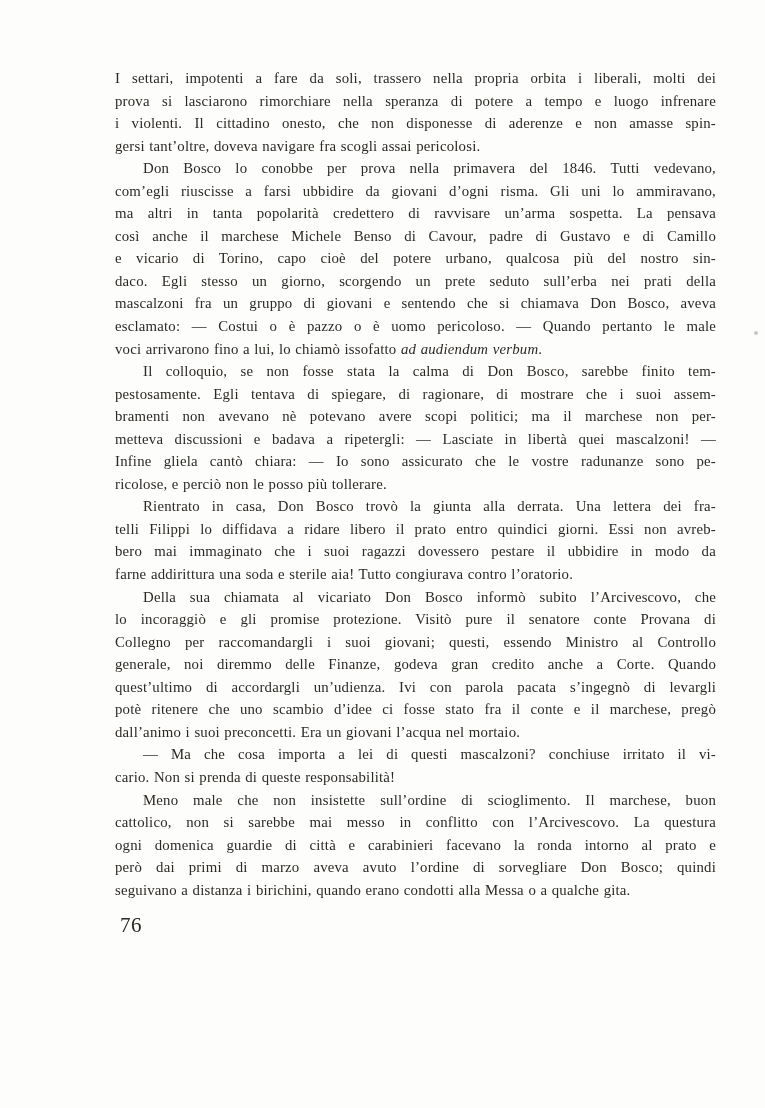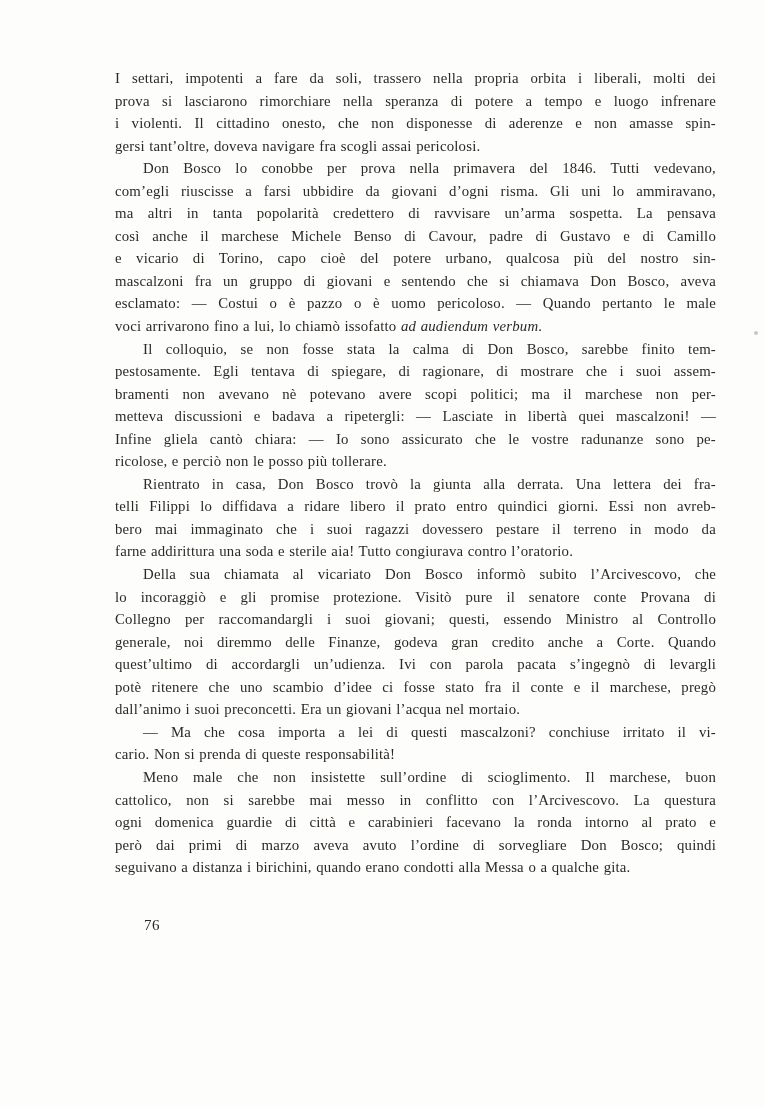--- a/index.html
+++ b/index.html
@@ -34,23 +34,23 @@
     font-family: Liberation Serif, serif;
   }
   .line.last {
     text-align: center;
     text-align-last: left;
   }
   .line.indented { text-indent: 28px; }
   .italic { font-style: italic; }
   .page-number {
     position: absolute;
-    left: 144px;
+    left: 120px;
     top: 914px;
-    font-size: 15px;
+    font-size: 21px;
     line-height: 22px;
     letter-spacing: 0.5px;
     text-align: right;
   }
   .scan-speck {
     position: absolute;
     left: 754px;
     top: 331px;
     width: 4px;
     height: 4px;
@@ -68,36 +68,37 @@
         <div class="line">prova si lasciarono rimorchiare nella speranza di potere a tempo e luogo infrenare</div>
         <div class="line">i violenti. Il cittadino onesto, che non disponesse di aderenze e non amasse spin-</div>
         <div class="line last">gersi tant’oltre, doveva navigare fra scogli assai pericolosi.</div>
       </div>
       <div class="paragraph">
         <div class="line indented">Don Bosco lo conobbe per prova nella primavera del 1846. Tutti vedevano,</div>
         <div class="line">com’egli riuscisse a farsi ubbidire da giovani d’ogni risma. Gli uni lo ammiravano,</div>
         <div class="line">ma altri in tanta popolarità credettero di ravvisare un’arma sospetta. La pensava</div>
         <div class="line">così anche il marchese Michele Benso di Cavour, padre di Gustavo e di Camillo</div>
         <div class="line">e vicario di Torino, capo cioè del potere urbano, qualcosa più del nostro sin-</div>
+        <div class="line">daco. Egli stesso un giorno, scorgendo un prete seduto sull’erba nei prati della</div>
         <div class="line">mascalzoni fra un gruppo di giovani e sentendo che si chiamava Don Bosco, aveva</div>
         <div class="line">esclamato: — Costui o è pazzo o è uomo pericoloso. — Quando pertanto le male</div>
         <div class="line last"><span>voci arrivarono fino a lui, lo chiamò issofatto </span><span class="italic">ad audiendum verbum</span><span>.</span></div>
       </div>
       <div class="paragraph">
         <div class="line indented">Il colloquio, se non fosse stata la calma di Don Bosco, sarebbe finito tem-</div>
         <div class="line">pestosamente. Egli tentava di spiegare, di ragionare, di mostrare che i suoi assem-</div>
         <div class="line">bramenti non avevano nè potevano avere scopi politici; ma il marchese non per-</div>
         <div class="line">metteva discussioni e badava a ripetergli: — Lasciate in libertà quei mascalzoni! —</div>
         <div class="line">Infine gliela cantò chiara: — Io sono assicurato che le vostre radunanze sono pe-</div>
         <div class="line last">ricolose, e perciò non le posso più tollerare.</div>
       </div>
       <div class="paragraph">
         <div class="line indented">Rientrato in casa, Don Bosco trovò la giunta alla derrata. Una lettera dei fra-</div>
         <div class="line">telli Filippi lo diffidava a ridare libero il prato entro quindici giorni. Essi non avreb-</div>
-        <div class="line">bero mai immaginato che i suoi ragazzi dovessero pestare il terreno in modo da</div>
+        <div class="line">bero mai immaginato che i suoi ragazzi dovessero pestare il ubbidire in modo da</div>
         <div class="line last">farne addirittura una soda e sterile aia! Tutto congiurava contro l’oratorio.</div>
       </div>
       <div class="paragraph">
         <div class="line indented">Della sua chiamata al vicariato Don Bosco informò subito l’Arcivescovo, che</div>
         <div class="line">lo incoraggiò e gli promise protezione. Visitò pure il senatore conte Provana di</div>
         <div class="line">Collegno per raccomandargli i suoi giovani; questi, essendo Ministro al Controllo</div>
         <div class="line">generale, noi diremmo delle Finanze, godeva gran credito anche a Corte. Quando</div>
         <div class="line">quest’ultimo di accordargli un’udienza. Ivi con parola pacata s’ingegnò di levargli</div>
         <div class="line">potè ritenere che uno scambio d’idee ci fosse stato fra il conte e il marchese, pregò</div>
         <div class="line last">dall’animo i suoi preconcetti. Era un giovani l’acqua nel mortaio.</div>

